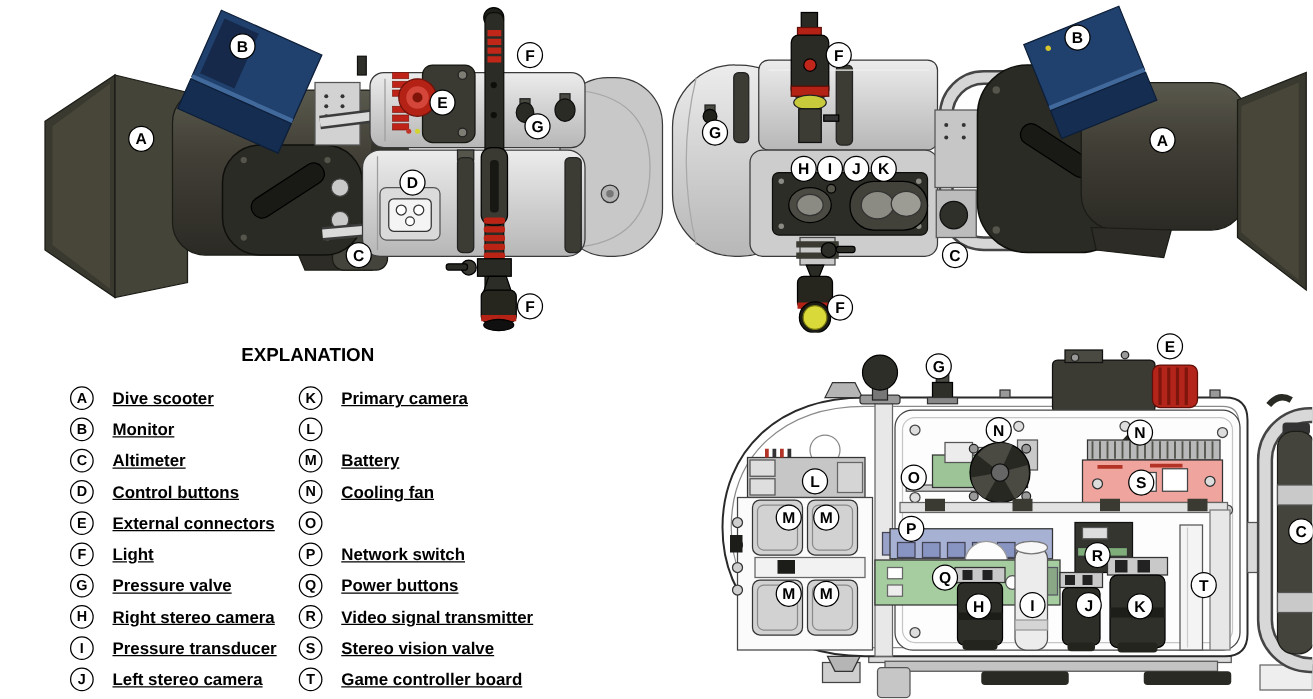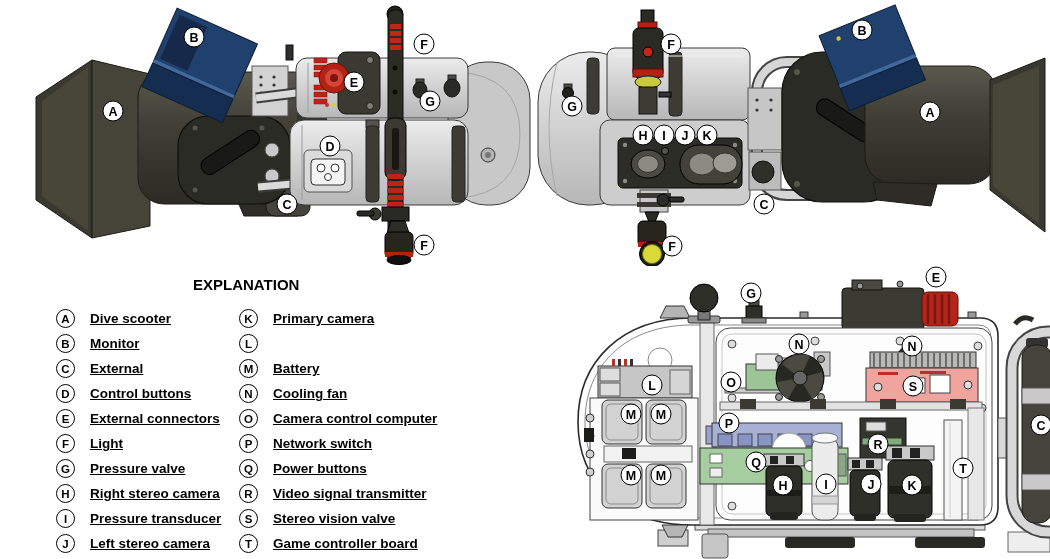--- a/index.html
+++ b/index.html
@@ -506,21 +506,21 @@
   <div class="legend-item" style="left:56px;top:308px">
     <span class="legend-key">A</span>
     <span class="legend-label">Dive scooter</span>
   </div>
   <div class="legend-item" style="left:56px;top:333px">
     <span class="legend-key">B</span>
     <span class="legend-label">Monitor</span>
   </div>
   <div class="legend-item" style="left:56px;top:358px">
     <span class="legend-key">C</span>
-    <span class="legend-label">External</span>
+    <span class="legend-label">Altimeter</span>
   </div>
   <div class="legend-item" style="left:56px;top:383px">
     <span class="legend-key">D</span>
     <span class="legend-label">Control buttons</span>
   </div>
   <div class="legend-item" style="left:56px;top:408px">
     <span class="legend-key">E</span>
     <span class="legend-label">External connectors</span>
   </div>
   <div class="legend-item" style="left:56px;top:433px">
@@ -554,21 +554,20 @@
   <div class="legend-item" style="left:239px;top:358px">
     <span class="legend-key">M</span>
     <span class="legend-label">Battery</span>
   </div>
   <div class="legend-item" style="left:239px;top:383px">
     <span class="legend-key">N</span>
     <span class="legend-label">Cooling fan</span>
   </div>
   <div class="legend-item" style="left:239px;top:408px">
     <span class="legend-key">O</span>
-    <span class="legend-label">Camera control computer</span>
   </div>
   <div class="legend-item" style="left:239px;top:433px">
     <span class="legend-key">P</span>
     <span class="legend-label">Network switch</span>
   </div>
   <div class="legend-item" style="left:239px;top:458px">
     <span class="legend-key">Q</span>
     <span class="legend-label">Power buttons</span>
   </div>
   <div class="legend-item" style="left:239px;top:483px">

